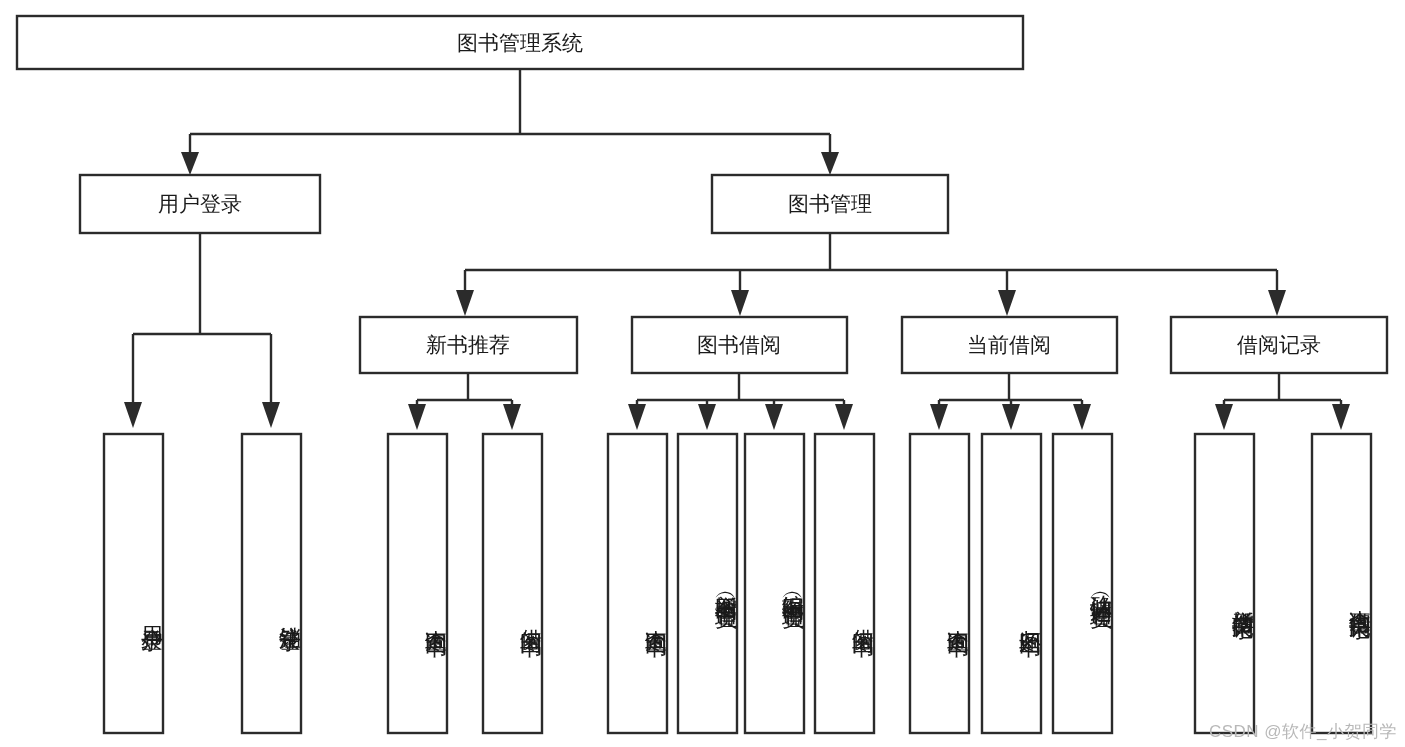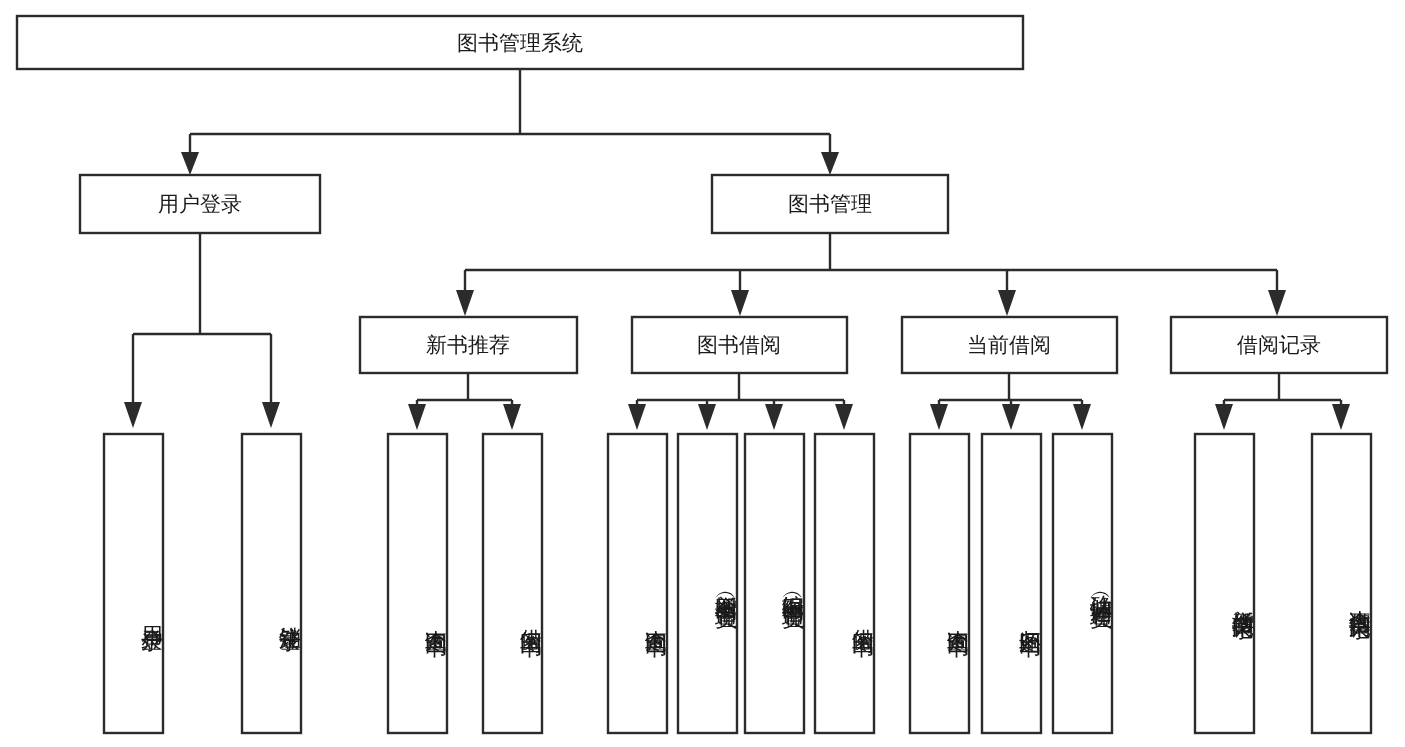--- a/index.html
+++ b/index.html
@@ -206,13 +206,14 @@
   <div class="node-label-v" style="left:910px; top:506px; width:59px; height:220px;">查询图书</div>
 
   <div class="node-label-v" style="left:982px; top:506px; width:59px; height:220px;">归还图书</div>
 
   <div class="node-label-v" style="left:1053px; top:443px; width:59px; height:285px;">确认归还（管理员）</div>
 
   <div class="node-label-v" style="left:1195px; top:470px; width:59px; height:255px;">新增借阅记录</div>
 
   <div class="node-label-v" style="left:1312px; top:470px; width:59px; height:255px;">查询借阅记录</div>
 
+  <div class="watermark">CSDN @软件_小贺同学</div>
 </div>
 
 </body></html>

